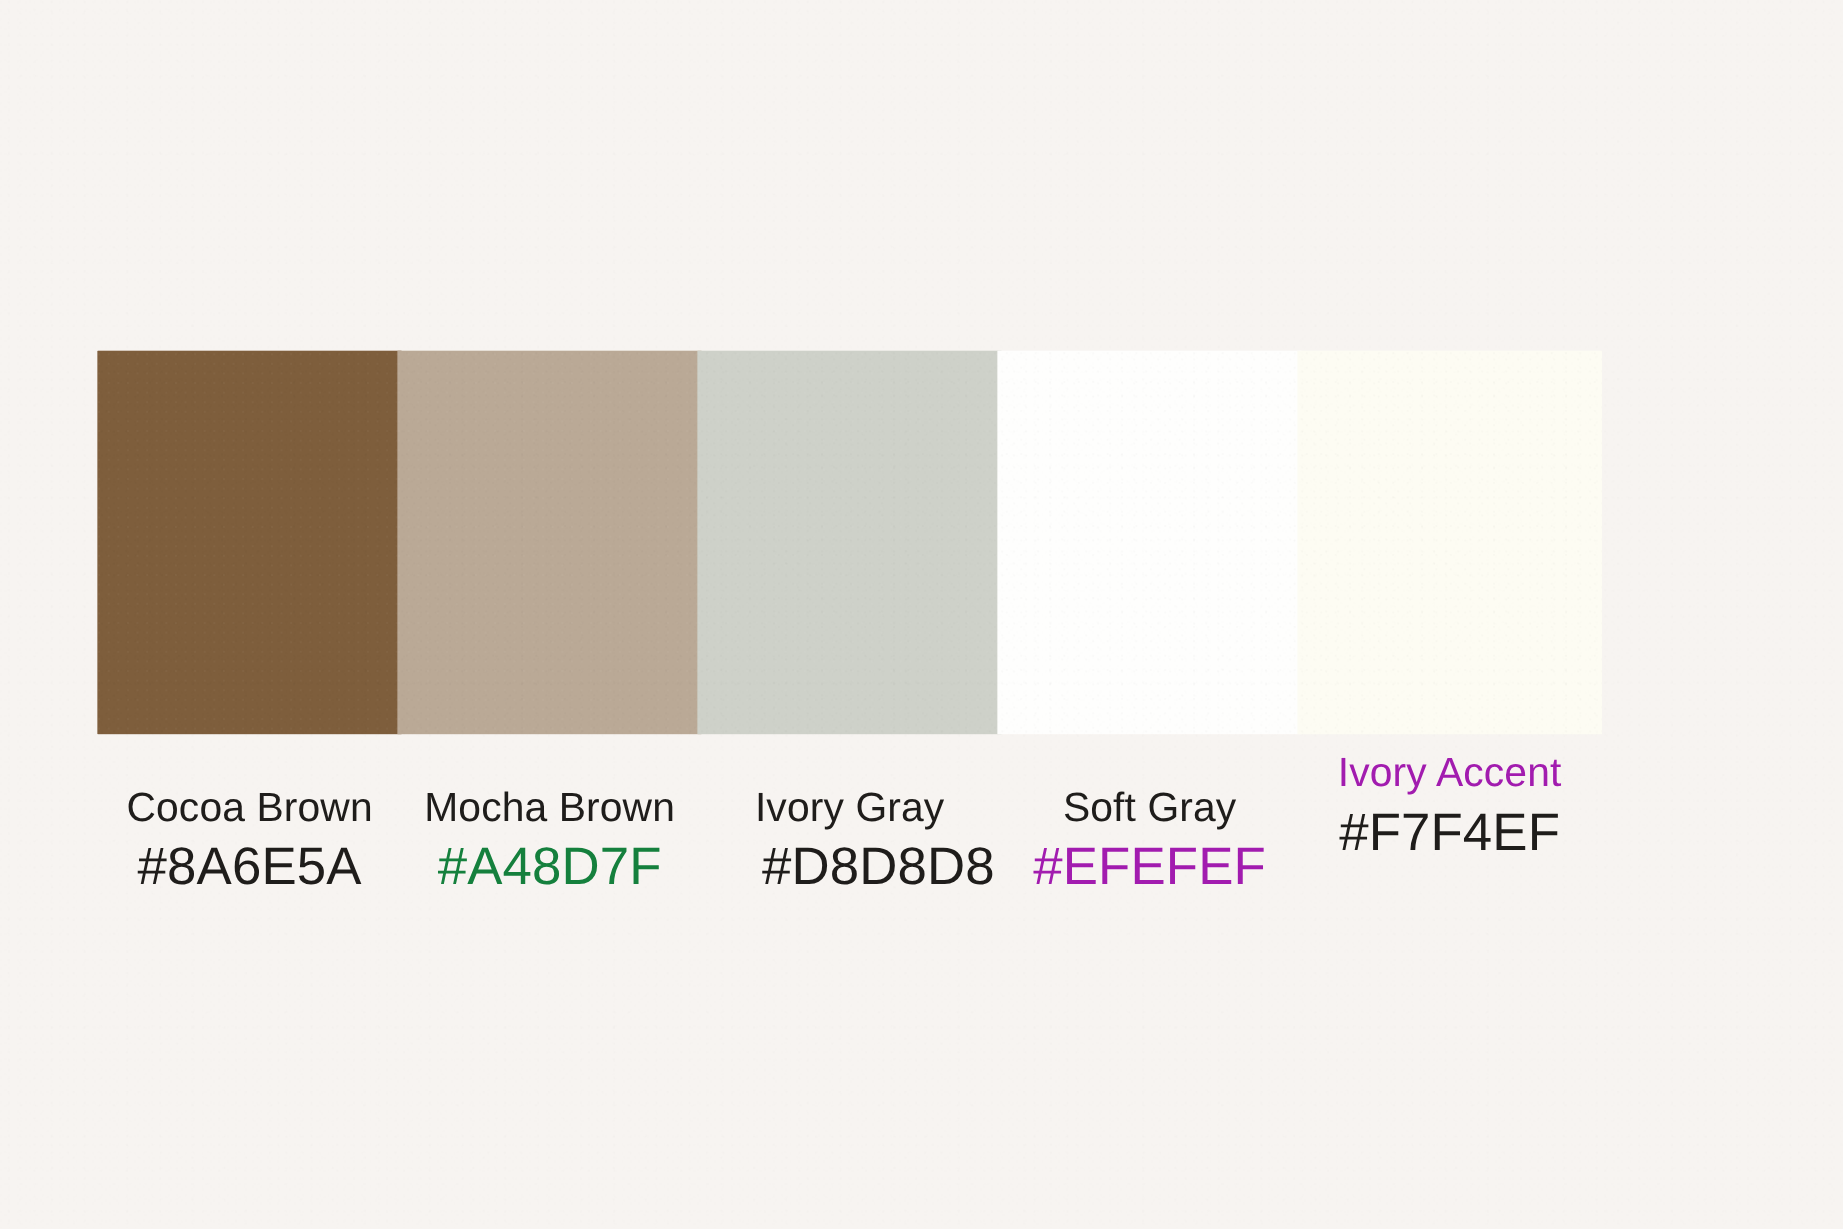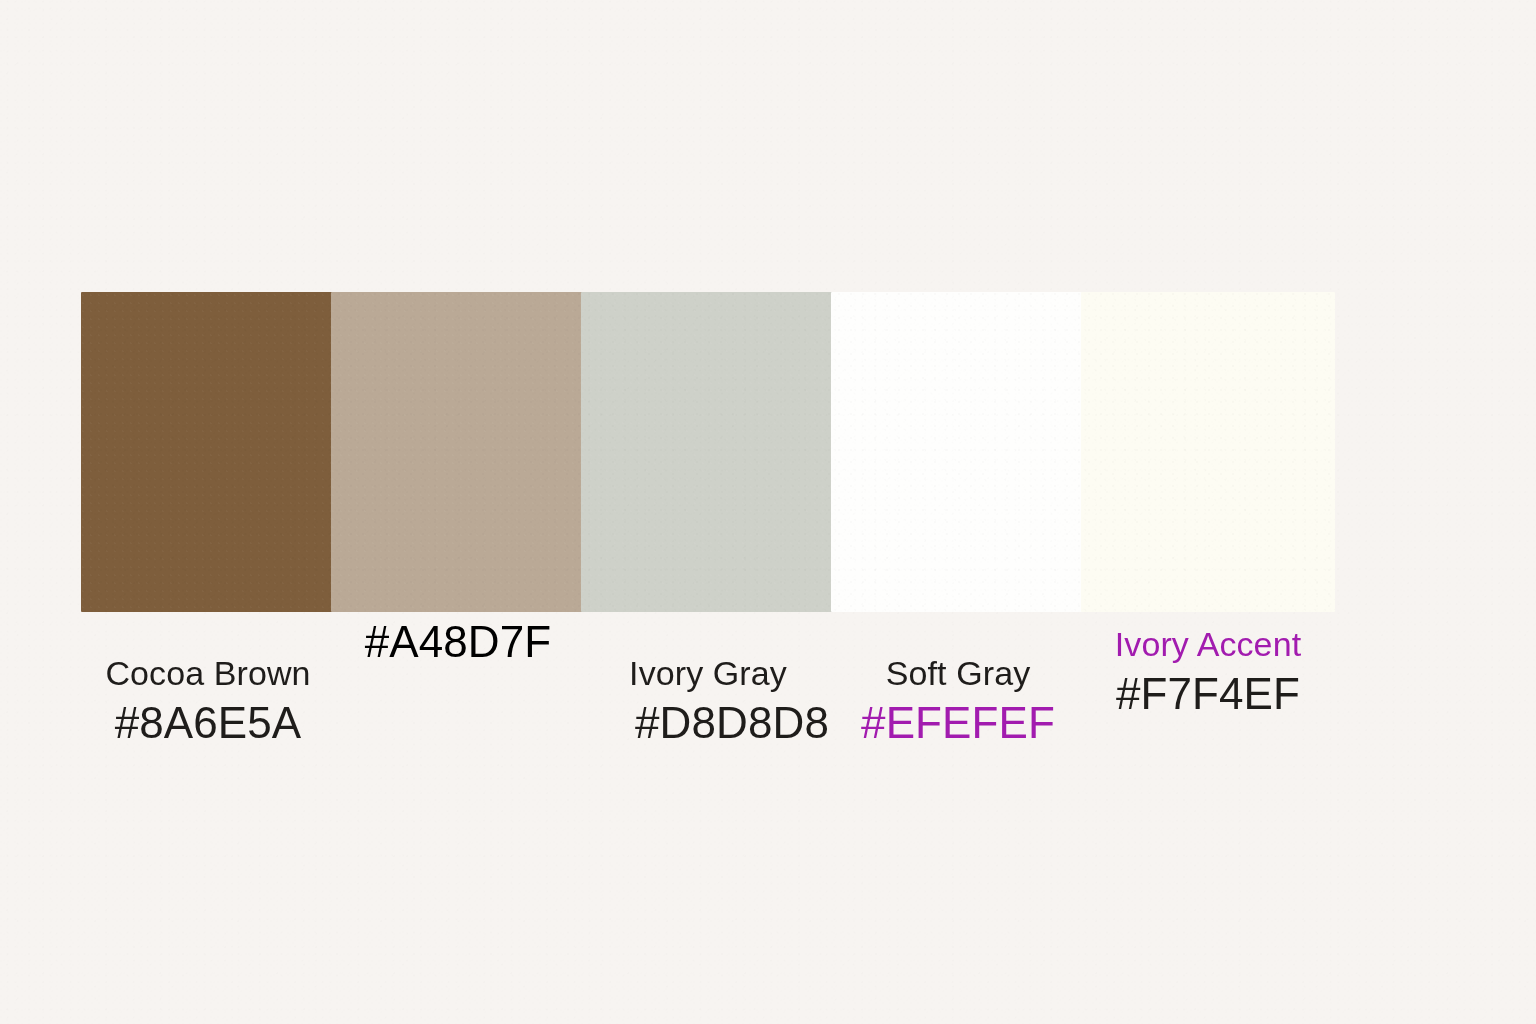--- a/index.html
+++ b/index.html
@@ -94,21 +94,22 @@
       <div class="chip-inner" style="background-color:#7E5E3C"></div>
     </div>
     <div class="label-name" style="color: rgb(31, 29, 27);">Cocoa Brown</div>
     <div class="label-hex" style="color: rgb(31, 29, 27);">#8A6E5A</div>
   </div>
 
   <div class="swatch-cell">
     <div class="chip">
       <div class="chip-inner" style="background-color:#BAA996"></div>
     </div>
-    <div class="label-hex" style="color: #000000;">#A48D7F</div>
+    <div class="label-name" style="color: rgb(31, 29, 27);">Mocha Brown</div>
+    <div class="label-hex" style="color: #15803d;">#A48D7F</div>
   </div>
 
   <div class="swatch-cell">
     <div class="chip">
       <div class="chip-inner" style="background-color:#CED1C9"></div>
     </div>
     <div class="label-name" style="color: rgb(31, 29, 27);">Ivory Gray</div>
     <div class="label-hex" style="color: rgb(31, 29, 27); margin-left: 48px;">#D8D8D8</div>
   </div>
 

